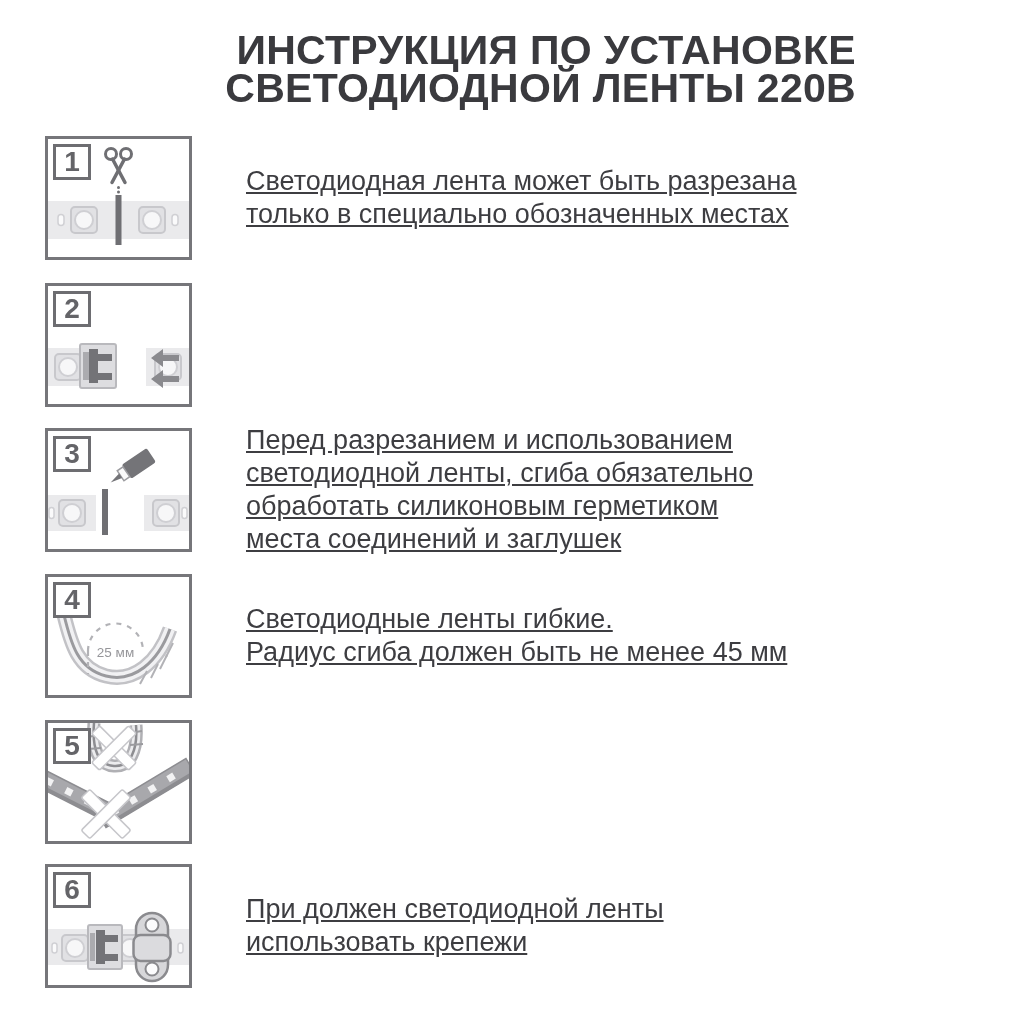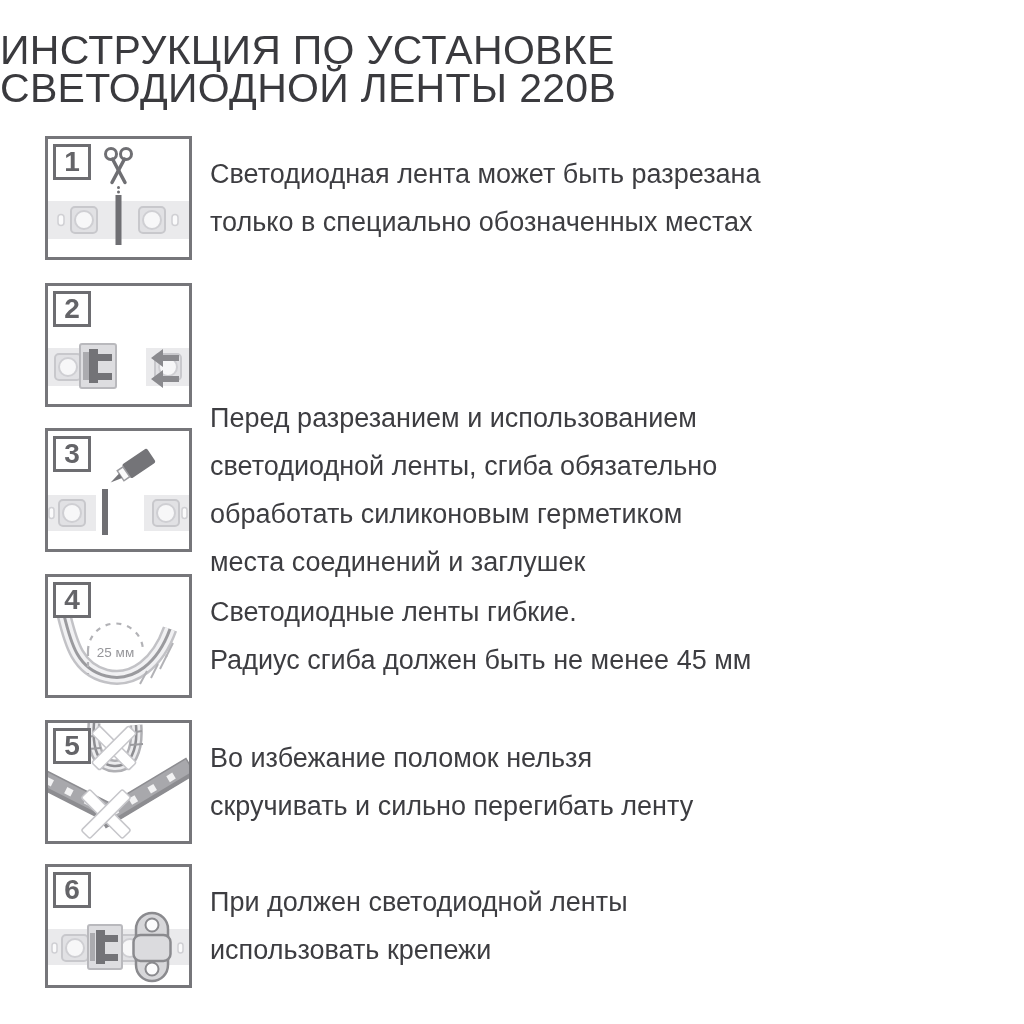--- a/index.html
+++ b/index.html
@@ -1,38 +1,39 @@
 <!DOCTYPE html>
 <html lang="ru"><head>
 <meta charset="utf-8">
 <style>
   html,body{margin:0;padding:0;background:#ffffff;}
   .page{
     position:relative;width:1024px;height:1024px;background:#ffffff;
     font-family:"Liberation Sans",sans-serif;overflow:hidden;
   }
   .page-title{
-    position:absolute;top:31px;left:0;width:856px;text-align:left;
-    font-size:41px;line-height:38px;font-weight:400;color:#3a3a3e;
+    position:absolute;top:31px;left:0;width:856px;text-align:right;
+    font-size:41px;line-height:38px;font-weight:700;color:#3a3a3e;
     white-space:pre-line;letter-spacing:.3px;
   }
   .step-row{position:absolute;left:45px;height:124px;display:flex;align-items:center;}
   .figure{
     position:relative;flex:0 0 auto;width:141px;height:118px;
     border:3px solid #76767a;background:#fff;
   }
   .figure svg{position:absolute;left:0;top:0;}
   .badge{
     position:absolute;top:5px;left:5px;width:32px;height:30px;z-index:2;
     border:3px solid #6d6d71;background:#fff;display:flex;align-items:center;justify-content:center;
   }
   .badge span{font-size:28px;font-weight:700;color:#646468;line-height:1;}
   .step-text{
-    margin-left:18px;font-size:27px;line-height:48px;color:#3d3d41;
+    margin-left:54px;font-size:27px;line-height:33px;color:#3d3d41;
     white-space:pre-line;
+    text-decoration:underline;
   }
   .figure text{font-family:"Liberation Sans",sans-serif;}
 </style>
 </head>
 <body>
 
 <div class="page">
 
   <div class="page-title">ИНСТРУКЦИЯ ПО УСТАНОВКЕ
 СВЕТОДИОДНОЙ ЛЕНТЫ 220В</div>
@@ -177,22 +178,20 @@
           <rect x="-18" y="-4" width="7" height="7" fill="#f2f2f3"></rect>
           <rect x="4" y="-4" width="7" height="7" fill="#f2f2f3"></rect>
           <rect x="26" y="-4" width="7" height="7" fill="#f2f2f3"></rect>
         </g>
         <g transform="translate(58,91)">
           <rect x="-29" y="-6" width="58" height="12" rx="2" transform="rotate(45)" fill="#ffffff" stroke="#c6c6ca" stroke-width="1.5"></rect>
           <rect x="-29" y="-6" width="58" height="12" rx="2" transform="rotate(-45)" fill="#ffffff" stroke="#c6c6ca" stroke-width="1.5"></rect>
         </g>
       </svg>
     </div>
-    <div class="step-text">Во избежание поломок нельзя
-скручивать и сильно перегибать ленту</div>
   </div>
 
   <div class="step-row" style="top:864px">
     <div class="figure">
       <div class="badge">
           <span>6</span>
         </div>
       <svg width="141" height="118" viewBox="0 0 141 118">
         <rect x="0" y="62" width="141" height="36" fill="#eaeaec"></rect>
         <rect x="4" y="76" width="5" height="10" rx="2.5" fill="#fafafb" stroke="#d0d0d4" stroke-width="1.5"></rect>

